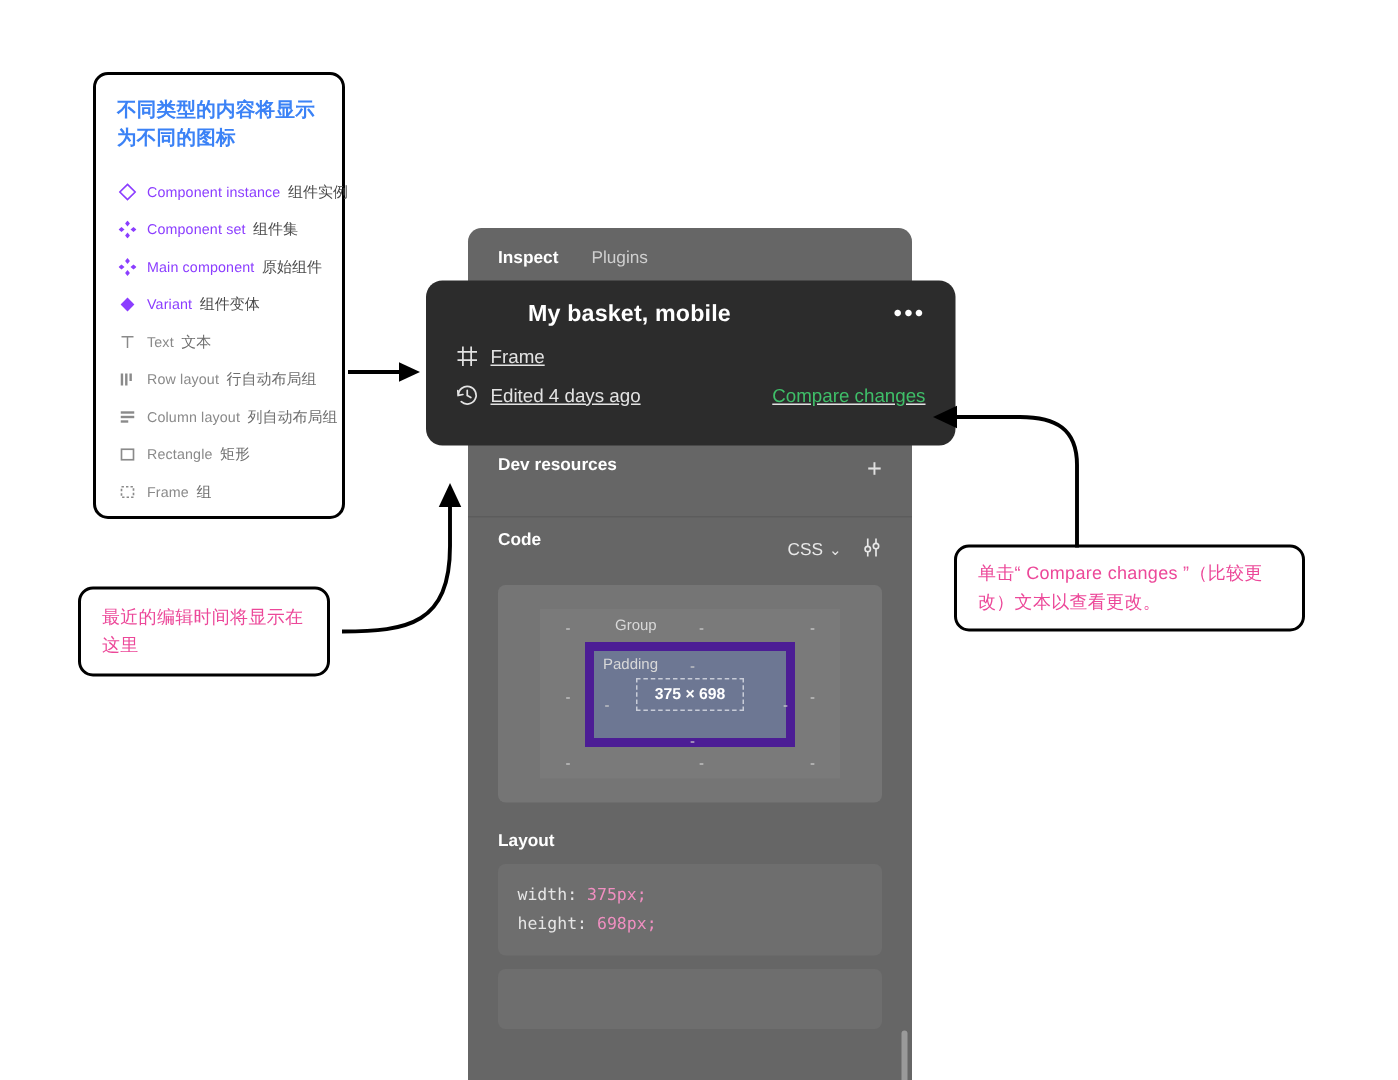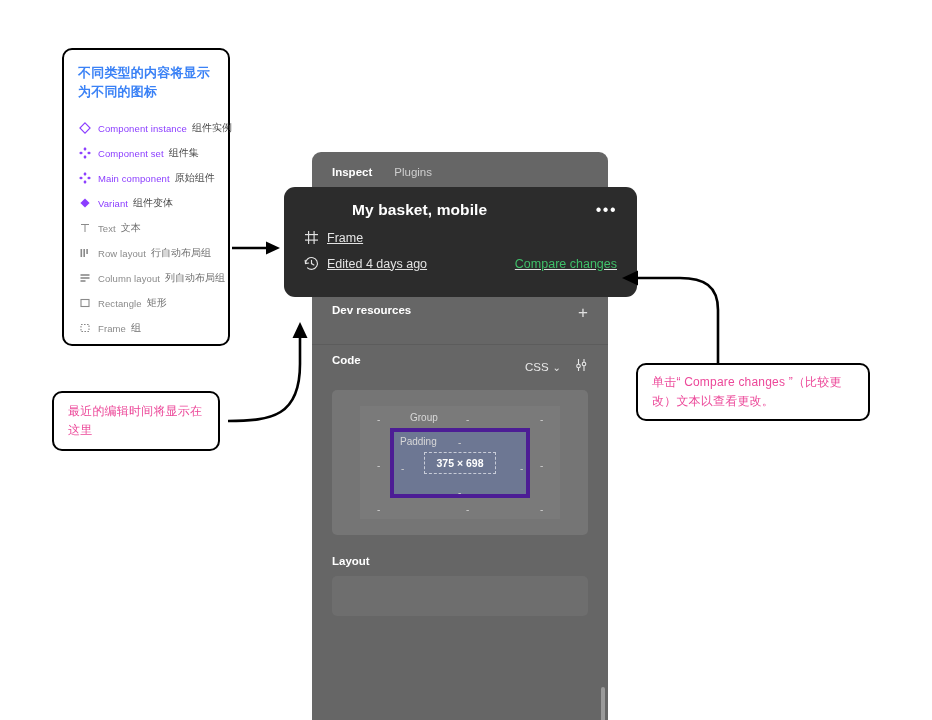--- a/index.html
+++ b/index.html
@@ -197,21 +197,21 @@
     box-sizing: border-box;
     display: flex;
     align-items: center;
     justify-content: center;
   }
   #box-padding {
     position: relative;
     width: 140px;
     height: 70px;
     background: #6d7793;
-    border: 4px solid #4c1d95;
+    border: 6px solid #4c1d95;
     box-sizing: border-box;
     display: flex;
     align-items: center;
     justify-content: center;
   }
   #box-content {
     border: 1px dashed #c8ccd8;
     padding: 4px 11px;
     font-size: 10.5px;
     font-weight: bold;
@@ -519,20 +519,30 @@
         <span class="bx-dash" style="left:64px; top:56px;">-</span>
 
         <div id="box-content">375 × 698</div>
       </div>
     </div>
   </div>
 
   <div class="sect" style="margin-top:20px;">
     <div class="sect-title">Layout</div>
   </div>
+  <div class="code-block">
+    <div>
+      <span>width:</span>
+      <span class="tok-val">375px;</span>
+    </div>
+    <div>
+      <span>height:</span>
+      <span class="tok-val">698px;</span>
+    </div>
+  </div>
 
   <div id="style-swatch">
     
   </div>
 
   <div id="panel-scrollbar"></div>
 </div>
 
 <div id="dark-header">
   <div id="dh-titlerow">

